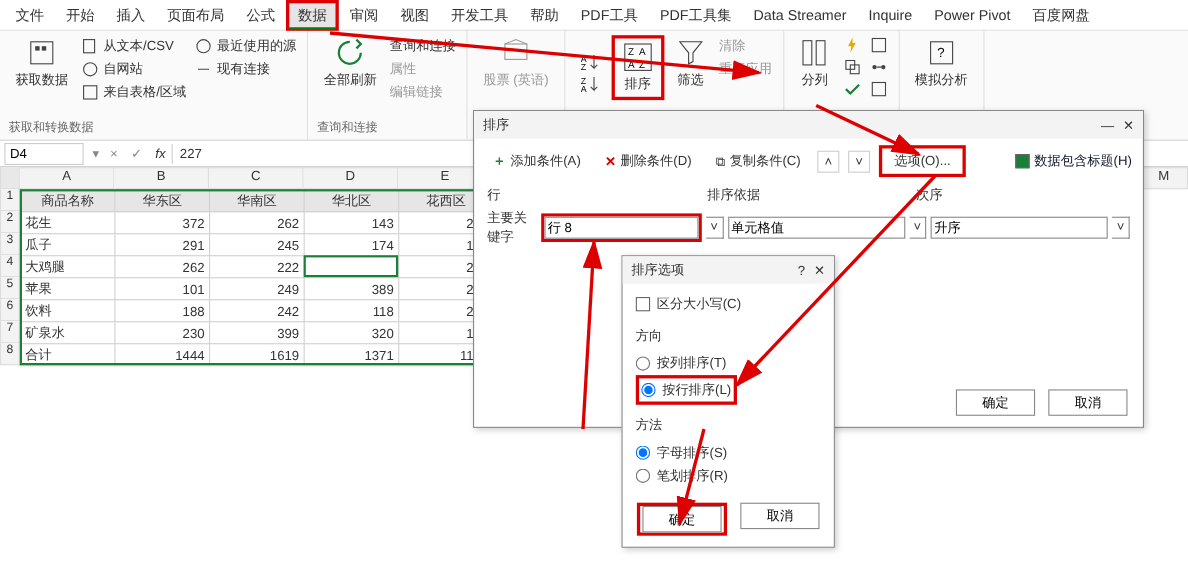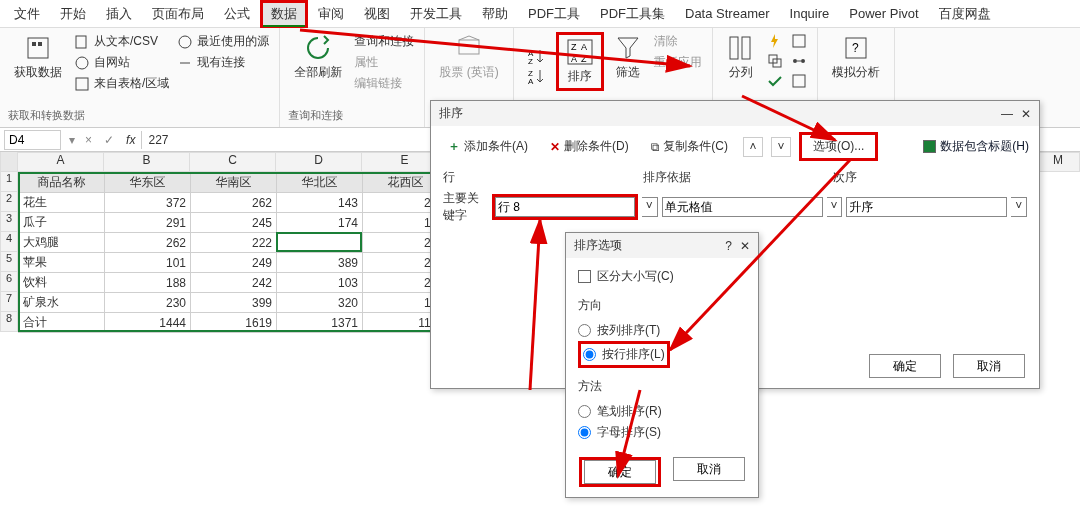--- a/index.html
+++ b/index.html
@@ -19,21 +19,21 @@
     .btn-col { display: flex; flex-direction: column; align-items: center; justify-content: center; gap: 2px; padding: 2px 6px; cursor: pointer; }
     .btn-col svg, .btn-col .ico { width: 28px; height: 28px; }
     .btn-small-col { display:flex; flex-direction:column; gap:2px; }
     .btn-row { display: flex; align-items: center; gap: 4px; padding: 1px 2px; cursor: pointer; font-size: 12px; color:#333; }
     .btn-row .sm { width:16px; height:16px; }
     .ribbon .hl { border: 3px solid #d00; padding: 1px; }
     .muted { color:#999; }
 
     
     .fbar { display:flex; align-items:center; height:24px; border-bottom:1px solid #ccc; background:#fff; }
-    .namebox { width:57px; border:1px solid #ccc; padding:2px 4px; margin:2px 4px; font-size:12px; }
+    .namebox { width:72px; border:1px solid #ccc; padding:2px 4px; margin:2px 4px; font-size:12px; }
     .fbar .fx { padding:0 6px; font-style:italic; }
     .fval { flex:1; border-left:1px solid #ccc; padding:2px 6px; }
 
     
     .sheet { position:relative; display:flex; }
     .rowhead { display:flex; flex-direction:column; }
     .rowhead .rh { width:18px; height:20px; text-align:center; font-size:11px; background:#f3f3f3; border:1px solid #ddd; border-top:none; }
     .grid { position:relative; }
     .colhead { display:flex; }
     .colhead .ch { width:86px; height:20px; text-align:center; font-size:12px; background:#f3f3f3; border:1px solid #ddd; border-left:none; }
@@ -360,21 +360,21 @@
             <td>苹果</td>
             <td>101</td>
             <td>249</td>
             <td>389</td>
             <td>230</td>
           </tr>
       <tr>
             <td>饮料</td>
             <td>188</td>
             <td>242</td>
-            <td>103</td>
+            <td>118</td>
             <td>215</td>
           </tr>
       <tr>
             <td>矿泉水</td>
             <td>230</td>
             <td>399</td>
             <td>320</td>
             <td>120</td>
           </tr>
       <tr>
@@ -468,26 +468,26 @@
       <span class="hlbox">
           <label>
             <input type="radio" name="dir" checked="" style="">
             <span>按行排序(L)</span>
           </label>
         </span>
     </fieldset>
     <div class="sect">方法</div>
     <fieldset>
       <label>
+          <input type="radio" name="m" checked="" style="">
+          <span>字母排序(S)</span>
+        </label>
+      <label>
           <input type="radio" name="m" style="">
           <span>笔划排序(R)</span>
-        </label>
-      <label>
-          <input type="radio" name="m" checked="" style="">
-          <span>字母排序(S)</span>
         </label>
     </fieldset>
   </div>
   <div class="btnrow">
     <span class="hlbox">
         <button>确定</button>
       </span>
     <button>取消</button>
   </div>
 </div>

